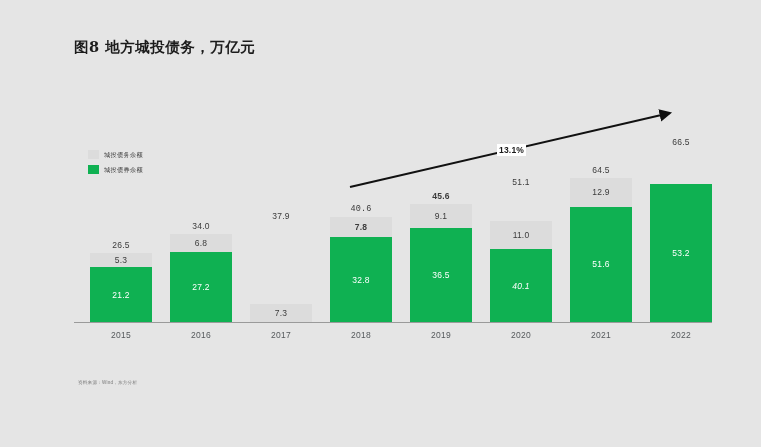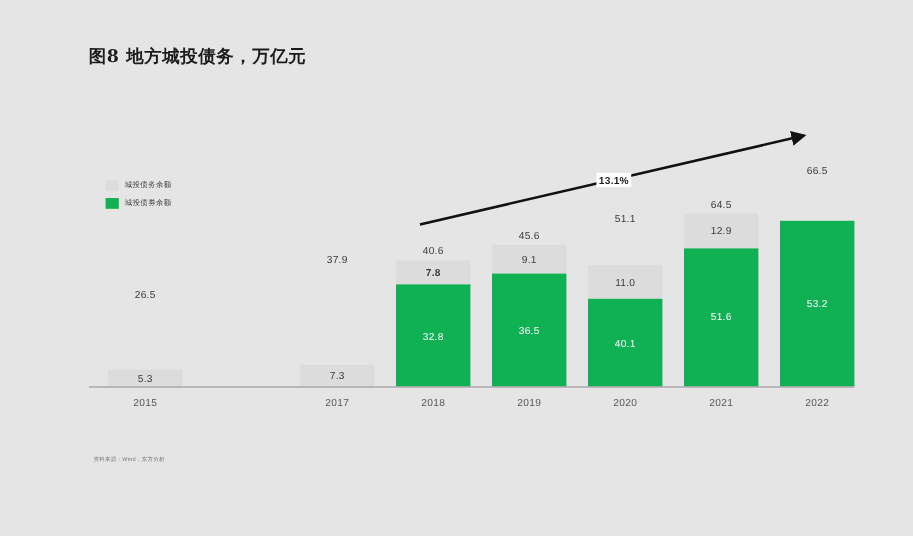--- a/index.html
+++ b/index.html
@@ -182,60 +182,73 @@
         <span class="legend-swatch" id="legend-swatch-1" style="background: rgb(15, 177, 82);"></span>
         <span class="legend-label">城投债券余额</span>
       </div>
     </div>
 
     <div class="bar-group" id="bar-0" style="left: 90px; width: 62px; height: 68.5414px;">
       <div class="bar-total" style="top: -13px;">26.5</div>
       <div class="seg seg-top" style="height: 13.7083px;">
         <span class="seg-value">5.3</span>
       </div>
+      <div class="seg seg-bottom" style="height: 54.8331px;">
+        <span class="seg-value">21.2</span>
+      </div>
       <div class="bar-xlabel">2015</div>
     </div>
 
+    <div class="bar-group" id="bar-1" style="left: 170px; width: 62px; height: 87.9398px;">
+      <div class="bar-total" style="top: -13px;">34.0</div>
+      <div class="seg seg-top" style="height: 17.588px;">
+        <span class="seg-value">6.8</span>
+      </div>
+      <div class="seg seg-bottom" style="height: 70.3519px;">
+        <span class="seg-value">27.2</span>
+      </div>
+      <div class="bar-xlabel">2016</div>
+    </div>
 
     <div class="bar-group" id="bar-2" style="left: 250px; width: 62px; height: 98.0271px;">
       <div class="bar-total" style="top: -13px;">37.9</div>
       <div class="seg seg-top" style="height: 18px;">
         <span class="seg-value">7.3</span>
       </div>
       <div class="bar-xlabel">2017</div>
     </div>
 
     <div class="bar-group" id="bar-3" style="left: 330px; width: 62px; height: 105.011px;">
-      <div class="bar-total" style="top: -13px;">40.6</div>
+      <div class="bar-total" style="top: -13px; font-family: Liberation Mono, monospace;">40.6</div>
       <div class="seg seg-top" style="height: 20.1744px; font-weight: bold;">
         <span class="seg-value">7.8</span>
       </div>
       <div class="seg seg-bottom" style="height: 84.8361px;">
         <span class="seg-value">32.8</span>
       </div>
       <div class="bar-xlabel">2018</div>
     </div>
 
     <div class="bar-group" id="bar-4" style="left: 410px; width: 62px; height: 117.943px;">
-      <div class="bar-total" style="top: -13px;">45.6</div>
+      <div class="bar-total" style="top: -13px; font-weight: bold;">45.6</div>
       <div class="seg seg-top" style="height: 23.5368px;">
         <span class="seg-value">9.1</span>
       </div>
       <div class="seg seg-bottom" style="height: 94.406px;">
         <span class="seg-value">36.5</span>
       </div>
       <div class="bar-xlabel">2019</div>
     </div>
 
     <div class="bar-group" id="bar-5" style="left: 490px; width: 62px; height: 132.168px;">
       <div class="bar-total" style="top: -13px;">51.1</div>
       <div class="seg seg-top" style="height: 28.4511px;">
         <span class="seg-value">11.0</span>
       </div>
-      <div class="seg seg-bottom" style="height: 73px;">
+      <div class="seg seg-bottom" style="height: 73px; font-style: italic;">
         <span class="seg-value">40.1</span>
       </div>
       <div class="bar-xlabel">2020</div>
     </div>
 
     <div class="bar-group" id="bar-6" style="left: 570px; width: 62px; height: 144px;">
       <div class="bar-total" style="top: -13px;">64.5</div>
       <div class="seg seg-top" style="height: 33.3654px;">
         <span class="seg-value">12.9</span>
       </div>

